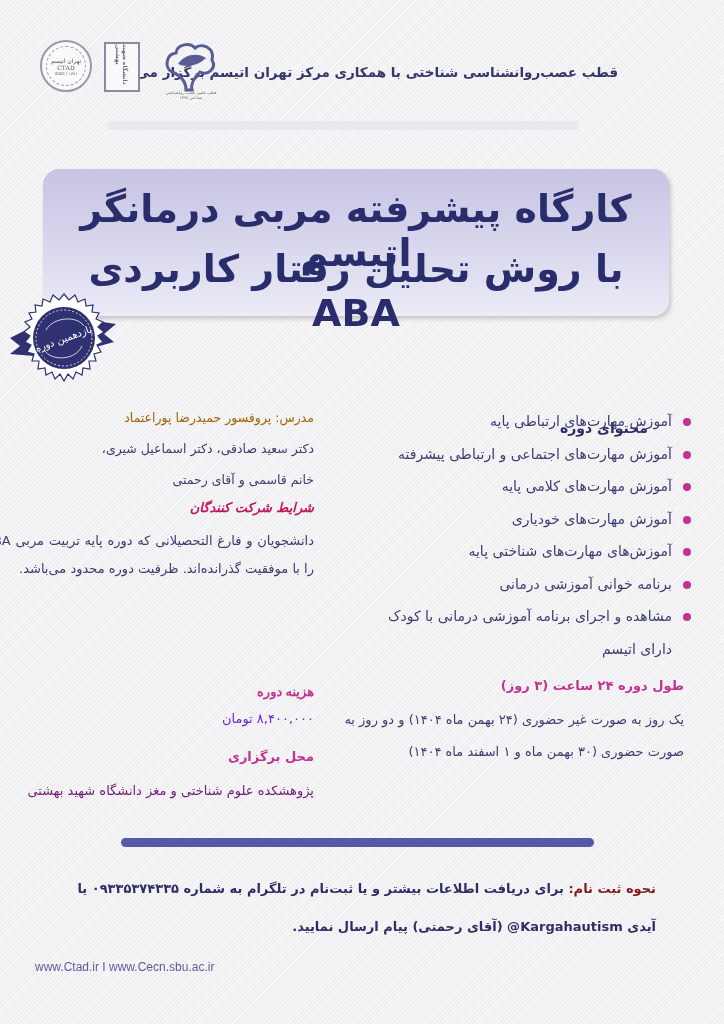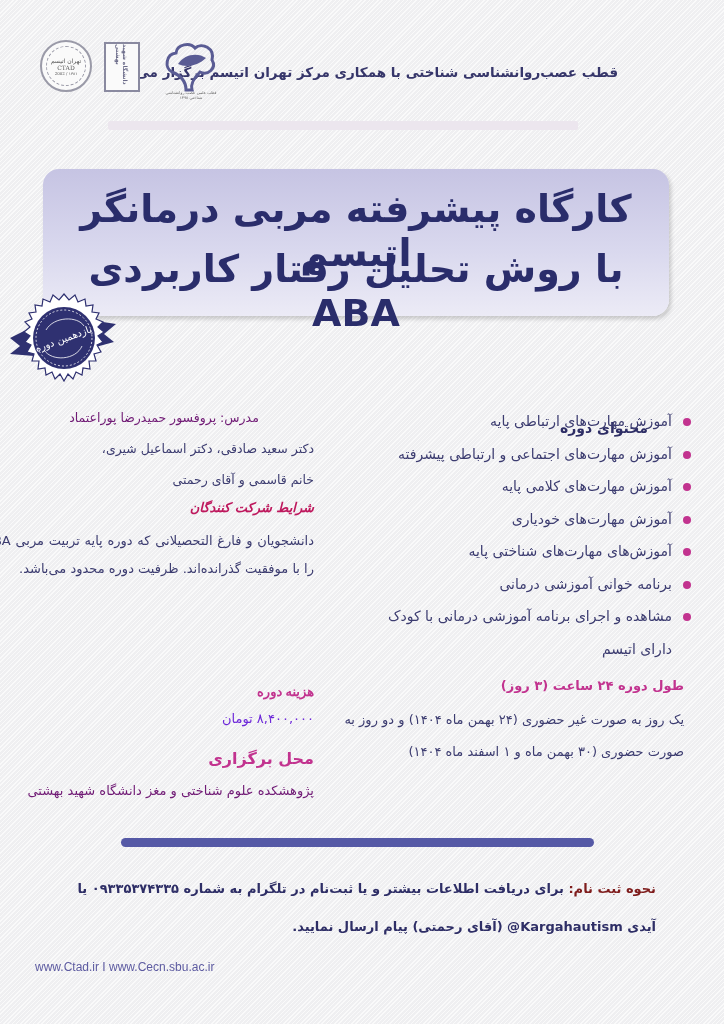--- a/index.html
+++ b/index.html
@@ -57,27 +57,27 @@
   }
   .course-list li .bullet {
     position: absolute; right: -7px; top: 13px; width: 8px; height: 8px; border-radius: 50%; background: #c2338f;
   }
 
   .duration-head { top: 678px; right: 40px; color: #c2338f; font-size: 13px; }
   .duration-text { top: 704px; right: 40px; width: 340px; font-size: 13px; line-height: 32px; color: #3c3c70; }
 
   
   .teacher { top: 402px; right: 410px; width: 300px; font-size: 12.5px; line-height: 31px; color: #3c3c70; }
-  .teacher .t1 { color: #701a75; letter-spacing: 2.5px; text-align: center; }
+  .teacher .t1 { color: #a16207; letter-spacing: 2.5px; }
   .conditions-head { top: 500px; right: 410px; color: #be185d; font-size: 13px; font-style: italic; }
   .conditions-text { top: 527px; right: 410px; width: 330px; font-size: 13px; line-height: 28px; color: #3c3c70; text-align: justify; text-align-last: right; }
 
   .cost-head { top: 684px; right: 410px; color: #c2338f; font-size: 13px; font-family: Liberation Serif, serif; }
   .cost-value { top: 711px; right: 410px; font-size: 13px; color: #6d28d9; }
-  .venue-head { top: 749px; right: 410px; color: #c2338f; font-size: 16px; }
+  .venue-head { top: 749px; right: 410px; color: #c2338f; font-size: 13px; }
   .venue-text { top: 778px; right: 410px; width: 300px; font-size: 13px; line-height: 25px; color: #701a75; }
 
   .divider-bar { top: 838px; left: 121px; width: 473px; height: 9px; border-radius: 5px; background: #5559a6; }
 
   .register { top: 870px; right: 68px; width: 610px; font-size: 13px; line-height: 38px; color: #2e2e66; font-weight: bold; }
   .register .lbl { color: #7f1d1d; }
 
   .footer { top: 960px; left: 35px; font-size: 12px; color: #5c5aa0; font-family: "Liberation Sans", sans-serif; }
 </style>
 </head>

